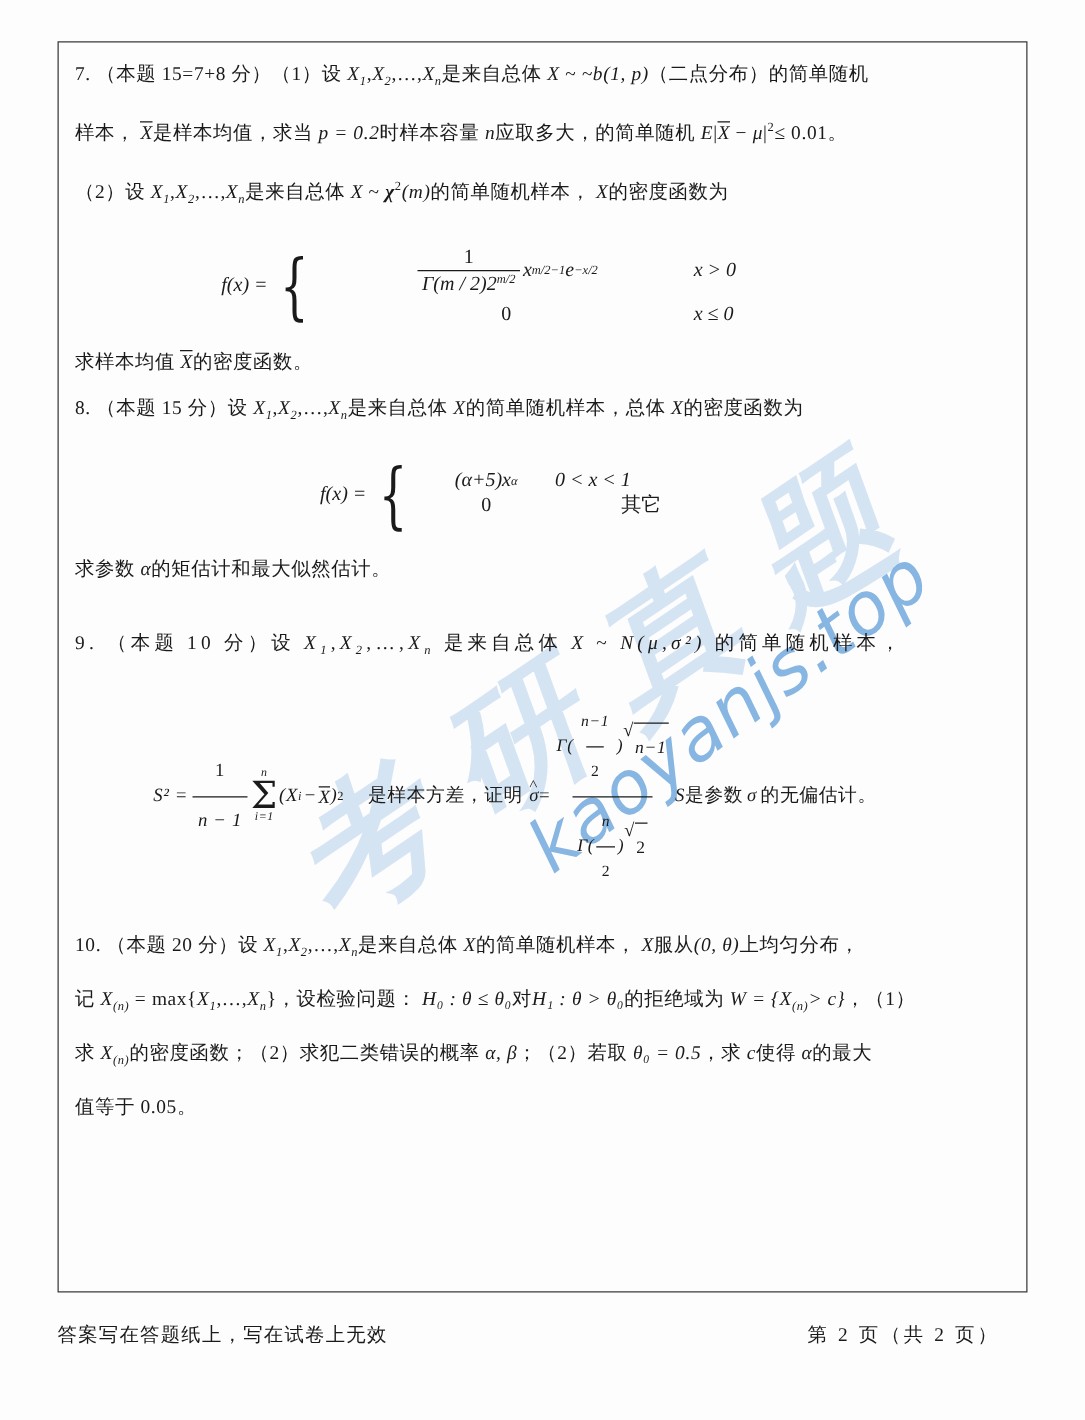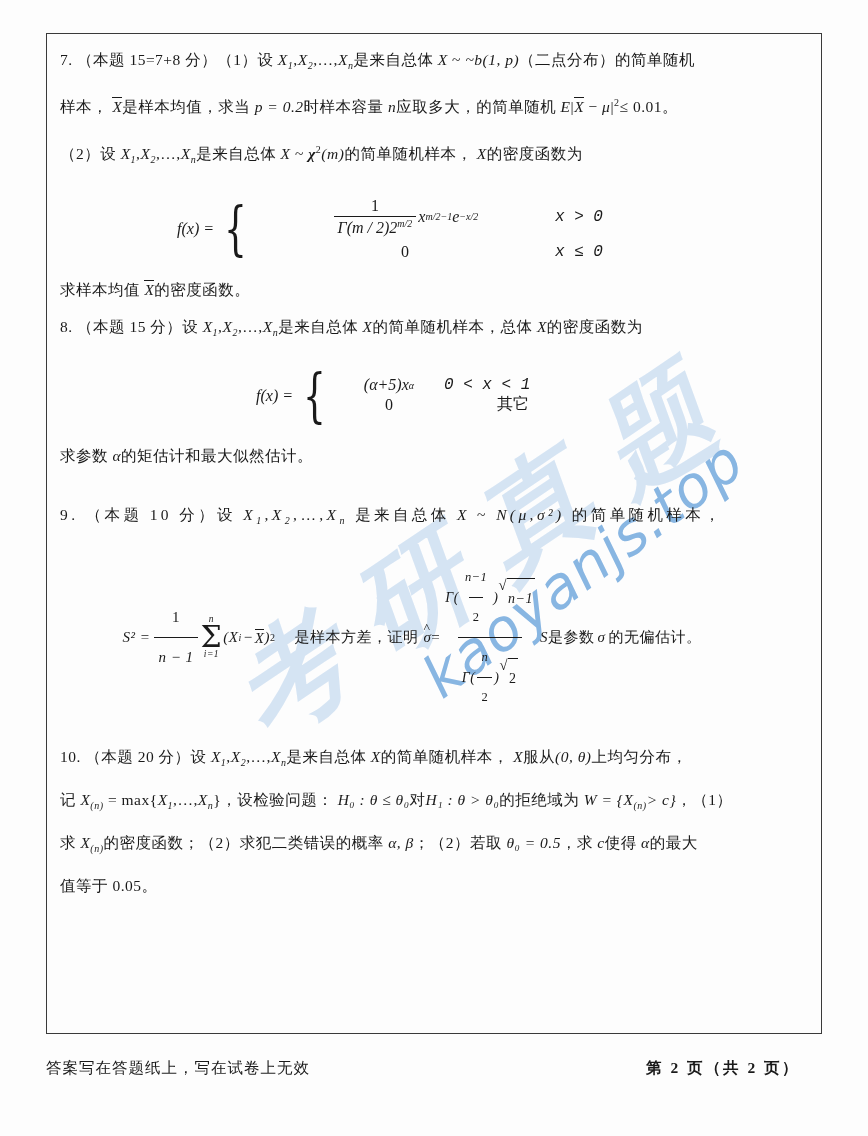--- a/index.html
+++ b/index.html
@@ -146,21 +146,21 @@
   .case-row {
     display: flex;
     align-items: center;
     white-space: nowrap;
   }
   .case-val {
     display: flex;
     align-items: center;
     justify-content: center;
   }
-  .case-cond { white-space: nowrap; font-family: Liberation Mono, monospace; }
+  .case-cond { white-space: nowrap; }
 
   
   .frac {
     display: inline-flex;
     flex-direction: column;
     align-items: center;
     vertical-align: middle;
     margin: 0 2px;
   }
   .frac > .num { padding: 0 4px 1px 4px; }
@@ -200,21 +200,21 @@
     top: 1058px;
     width: 790px;
     display: flex;
     justify-content: space-between;
     align-items: baseline;
     font-size: 15.5px;
     letter-spacing: 1px;
     z-index: 3;
     white-space: nowrap;
   }
-  #footer-pageinfo { letter-spacing: 2.5px; padding-right: 36px; font-weight: bold; }
+  #footer-pageinfo { letter-spacing: 2.5px; padding-right: 36px; }
 </style>
 </head>
 <body>
 
 <div id="scan-page">
 
   <div id="paper-border"></div>
 
   <div id="watermark-layer">
     <div class="wm-cjk" id="wm-cjk-main">考研真题</div>

